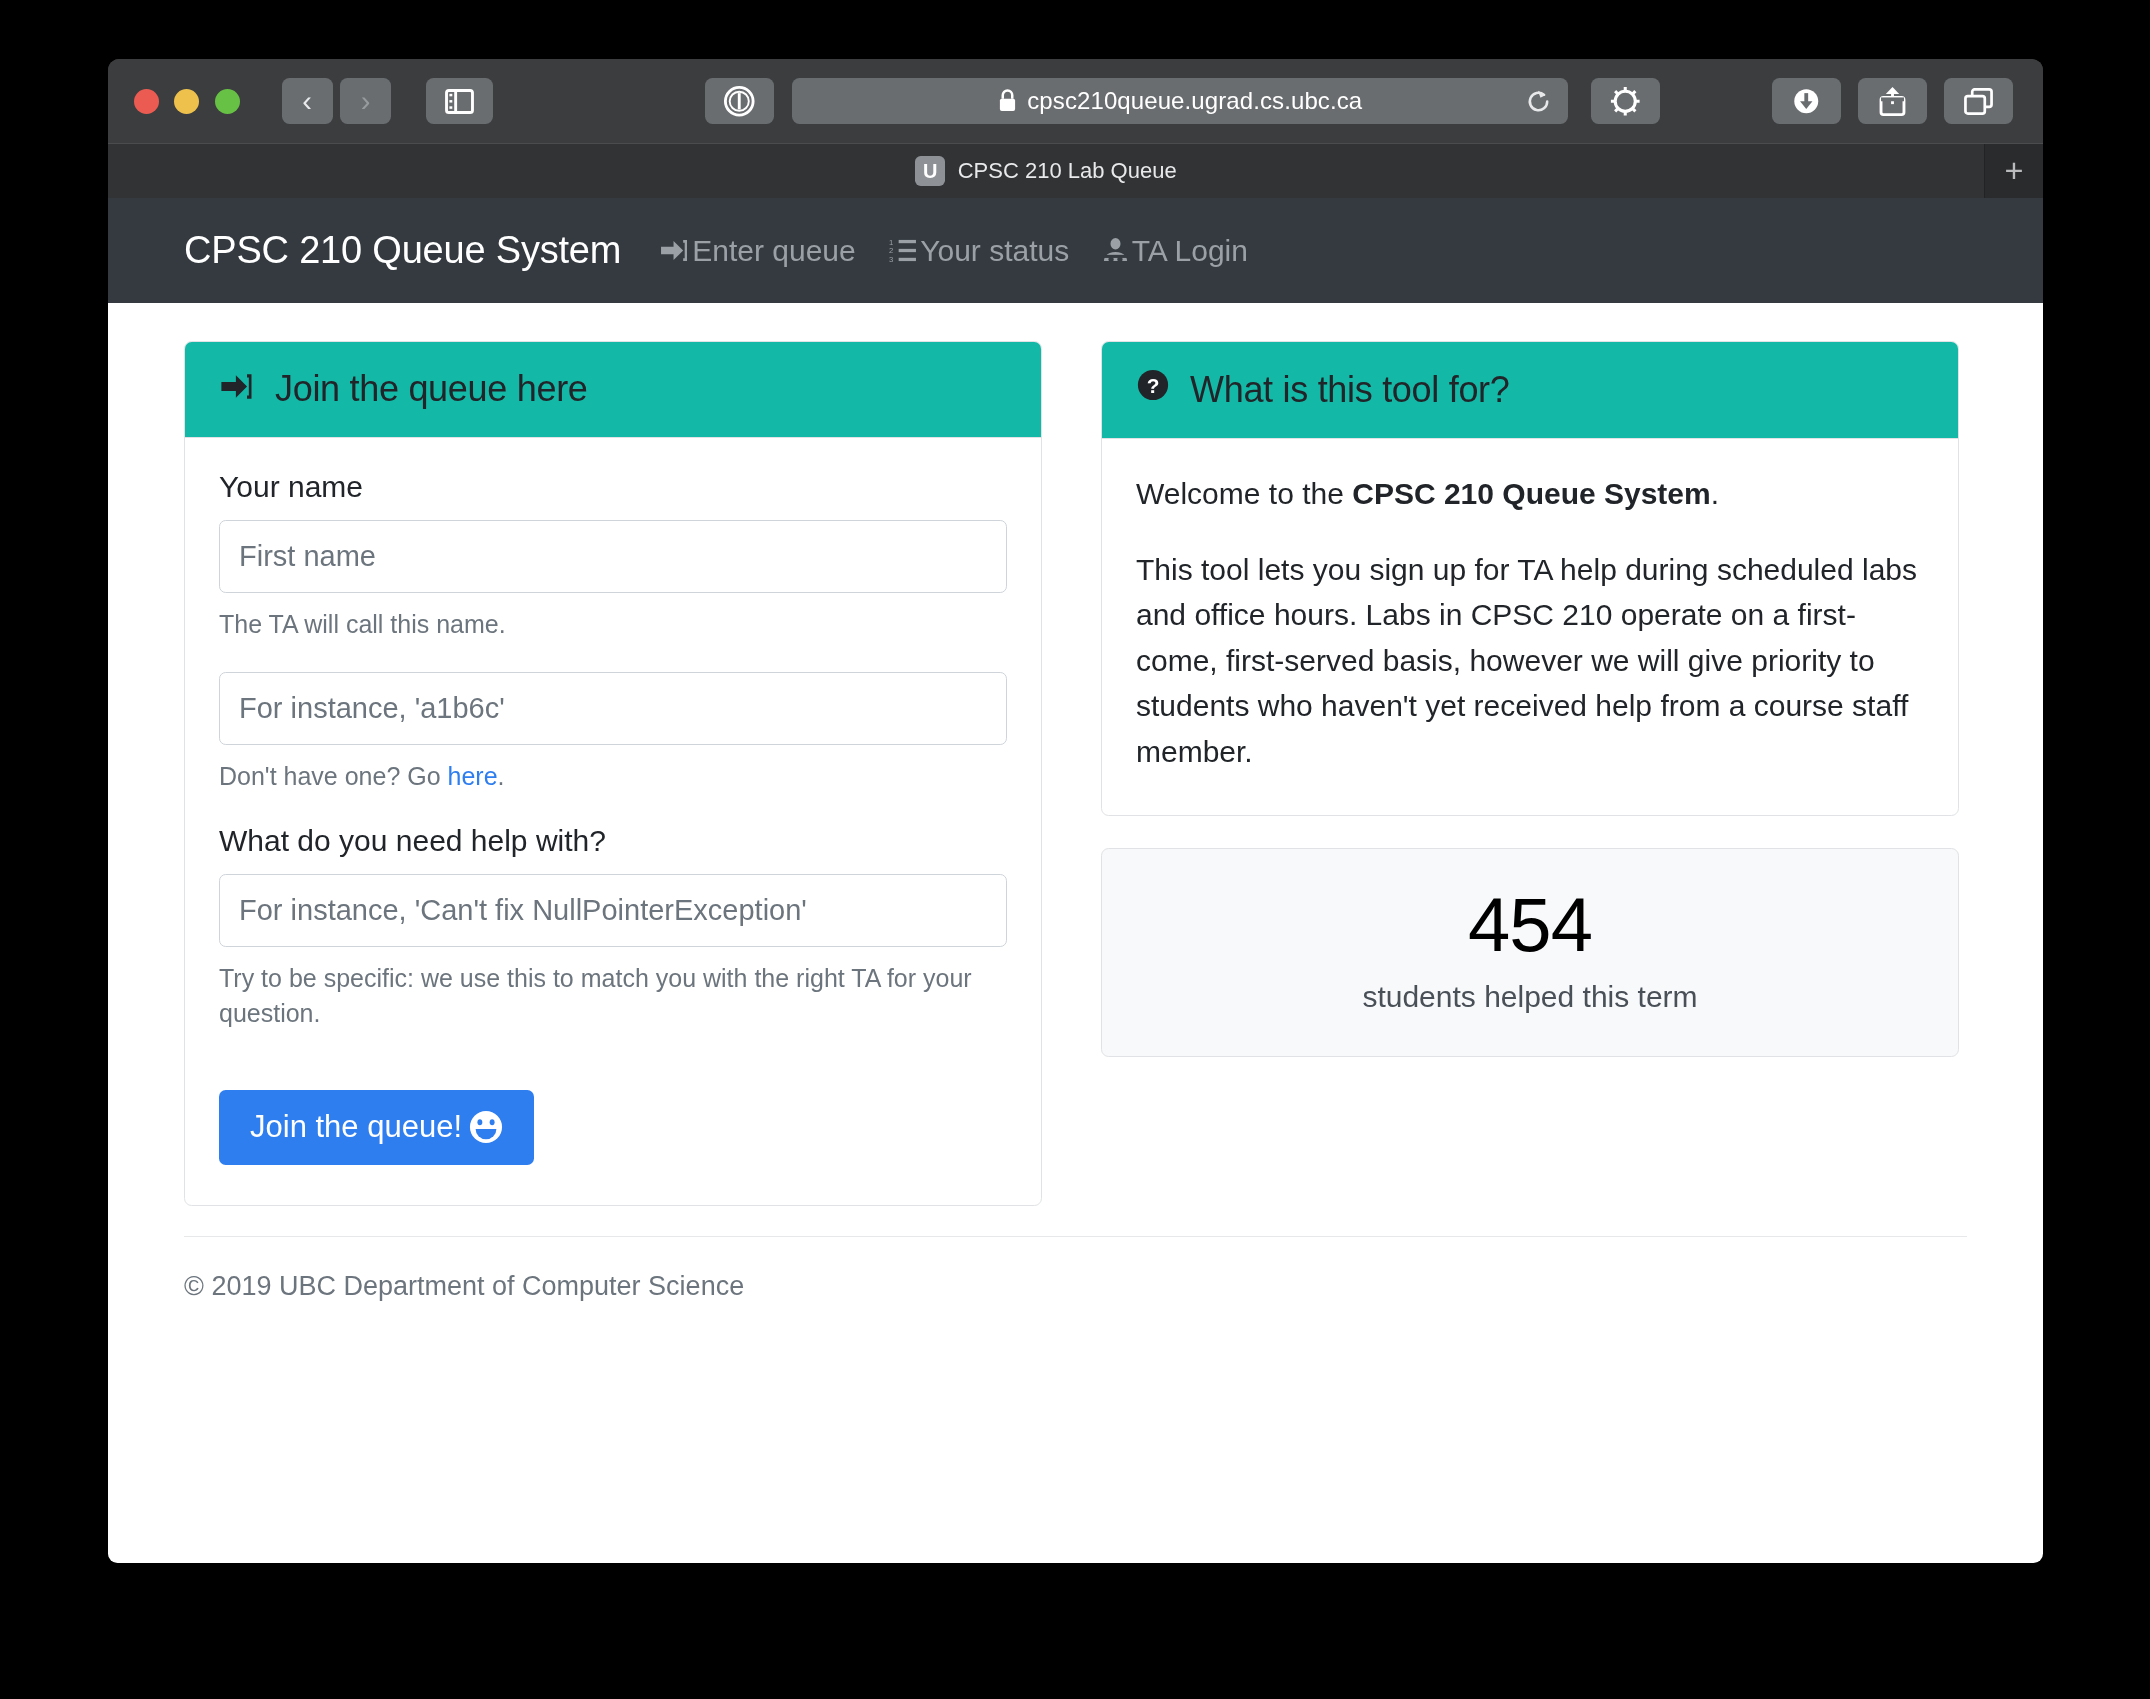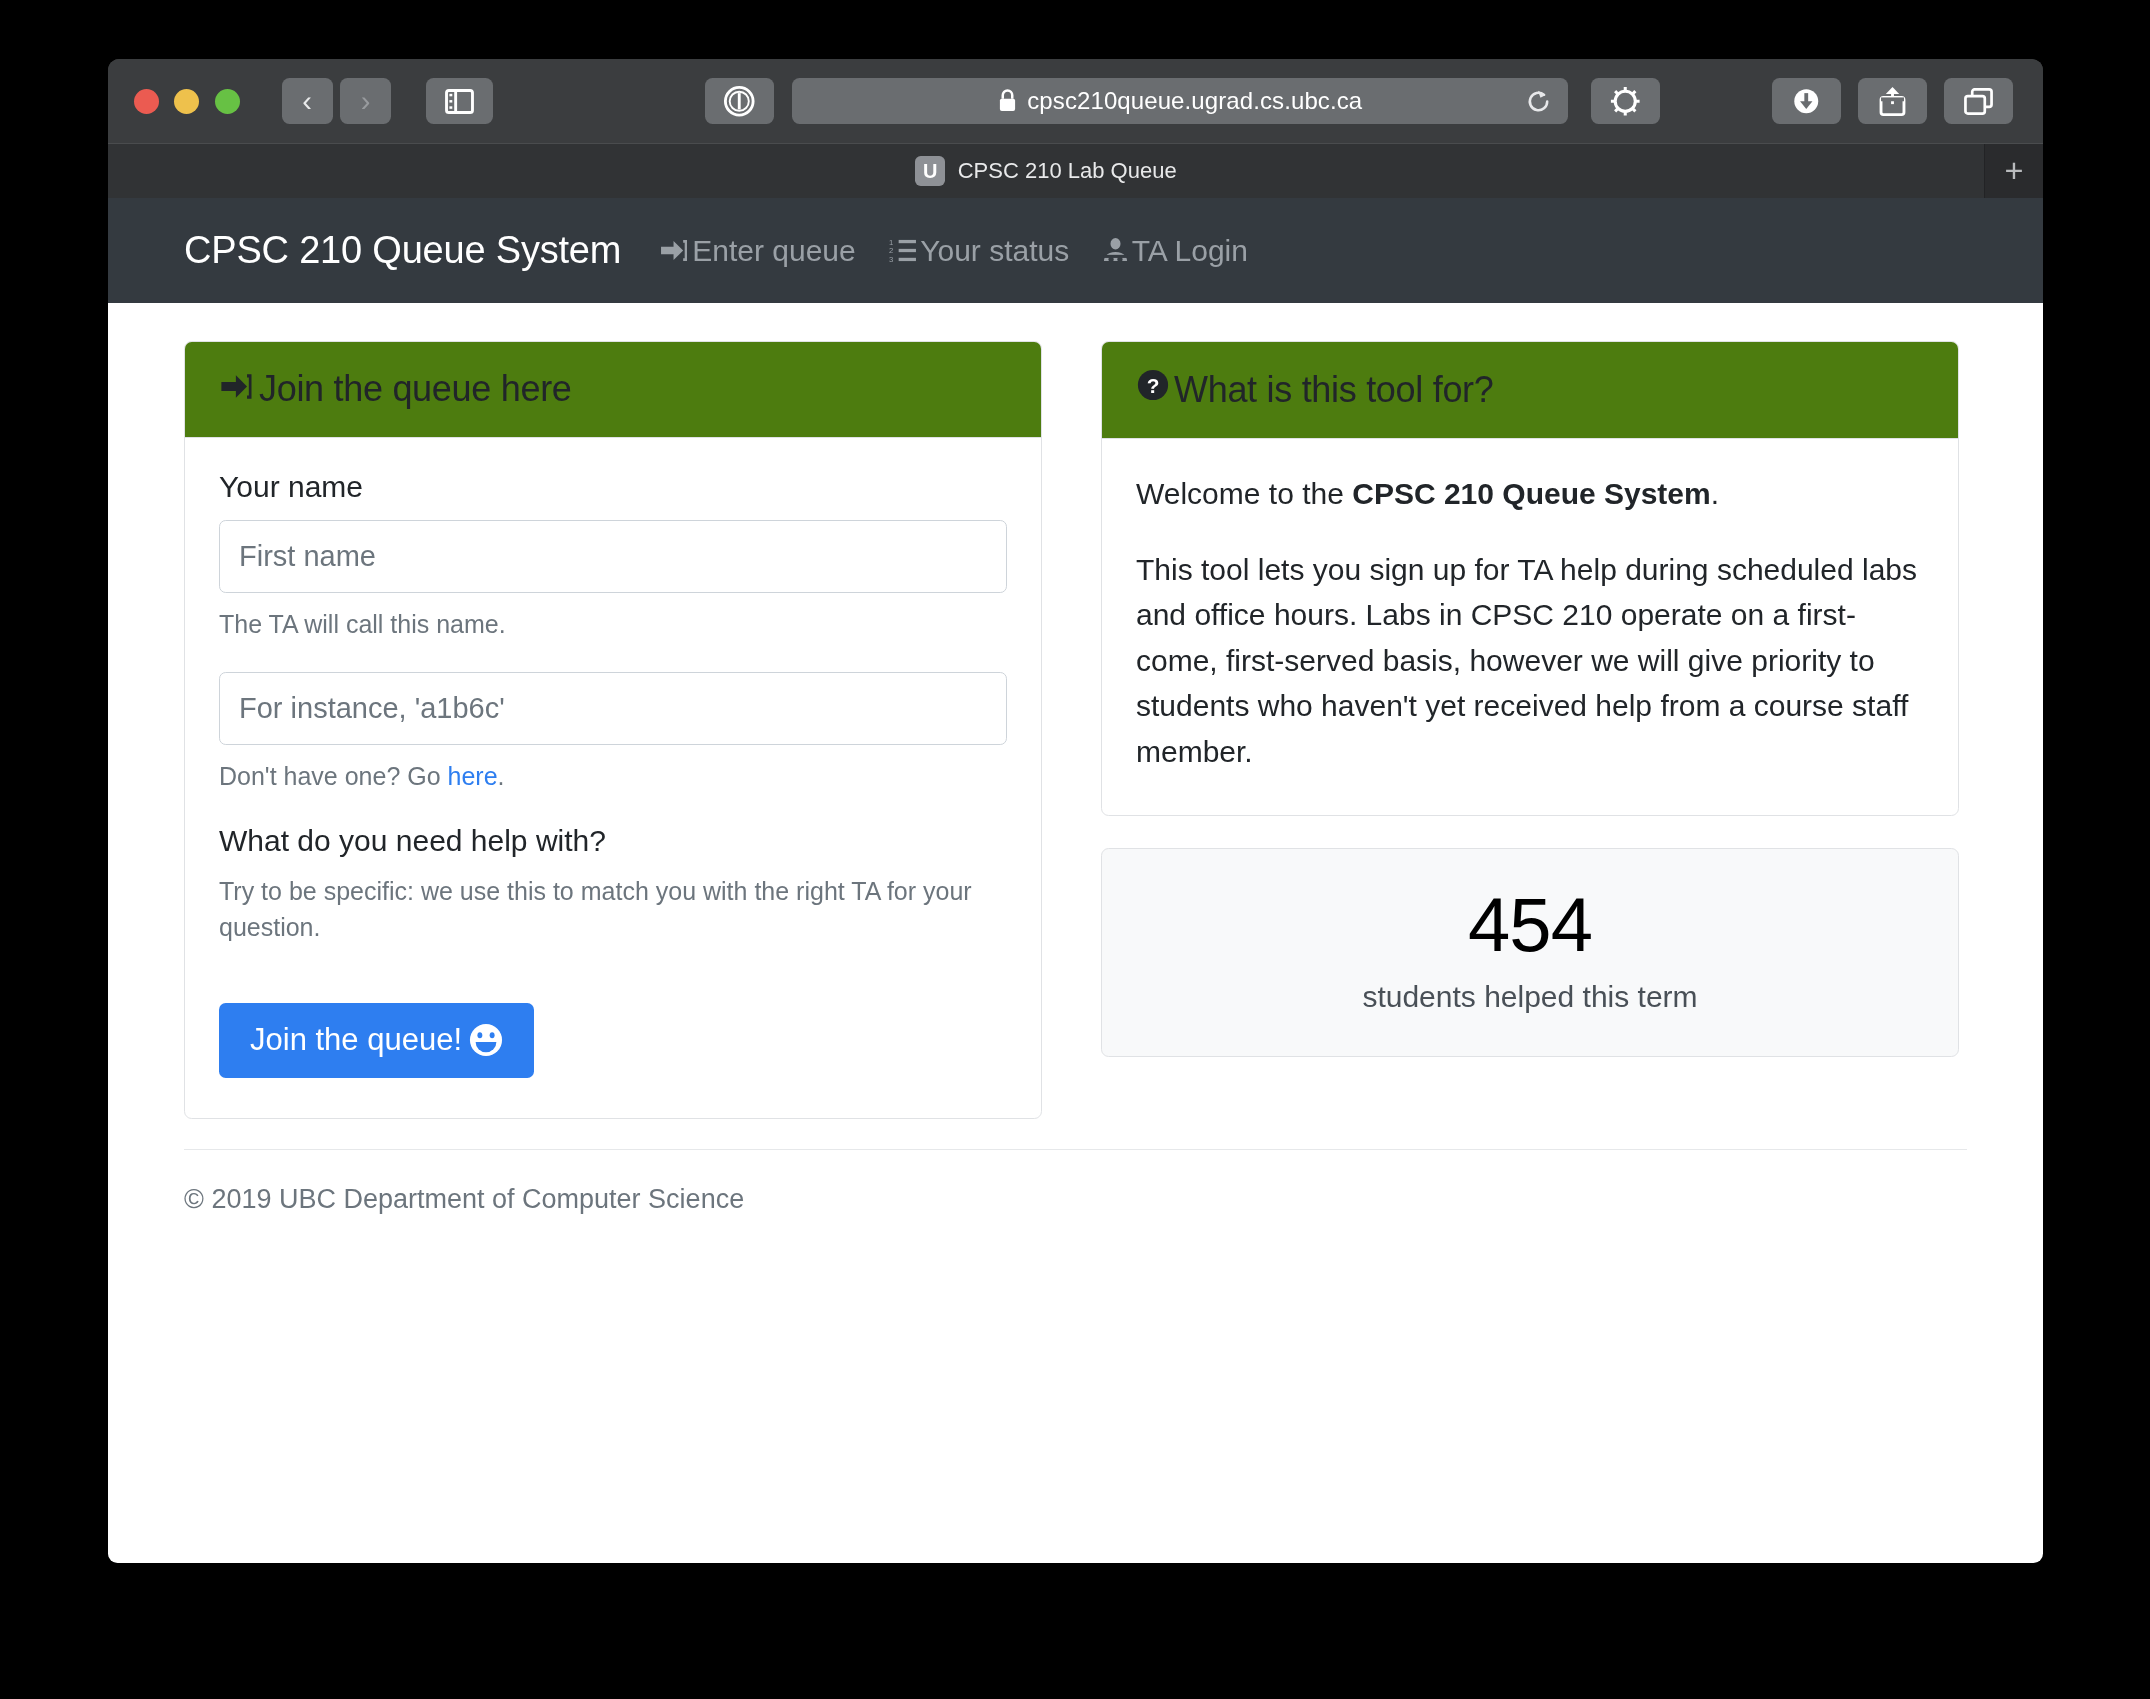--- a/index.html
+++ b/index.html
@@ -201,28 +201,28 @@
   #col-left  { width: 858px; flex: none; }
   #col-right { width: 858px; flex: none; }
 
   .card {
     border: 1px solid #e0e2e5;
     border-radius: 7.6px;
     background: #ffffff;
     overflow: hidden;
   }
   .card-header {
-    background: #4d7c0f;
+    background: #14b8a6;
     border-bottom: 1px solid #e0e2e5;
     padding: 26px 34px 27px 34px;
     font-size: 36px;
     color: #212529;
     display: flex;
     align-items: center;
-    gap: 4px;
+    gap: 20px;
     letter-spacing: -0.3px;
   }
   .card-body { padding: 32px 34px 40px 34px; }
 
   
   .form-label {
     font-size: 30px;
     color: #212529;
     margin-bottom: 16.3px;
   }
@@ -490,20 +490,21 @@
               <div class="form-help">The TA will call this name.</div>
             </div>
 
             <div class="form-group">
               <input class="form-input" type="text" placeholder="For instance, 'a1b6c'" style="">
               <div class="form-help"><span>Don't have one? Go </span><a class="inline-link">here</a><span>.</span></div>
             </div>
 
             <div class="form-group tight">
               <div class="form-label">What do you need help with?</div>
+              <input class="form-input" type="text" placeholder="For instance, 'Can't fix NullPointerException'" style="">
               <div class="form-help">Try to be specific: we use this to match you with the right TA for your question.</div>
             </div>
 
             <button id="join-btn">
               <span>Join the queue!</span>
               <span class="emoji-smile">
                 <svg width="34" height="34" viewBox="0 0 36 36">
                   <circle cx="18" cy="18" r="17" fill="#ffffff"></circle>
                   <ellipse cx="11.5" cy="13" rx="2.6" ry="3.2" fill="#2e7ef0"></ellipse>
                   <ellipse cx="24.5" cy="13" rx="2.6" ry="3.2" fill="#2e7ef0"></ellipse>

